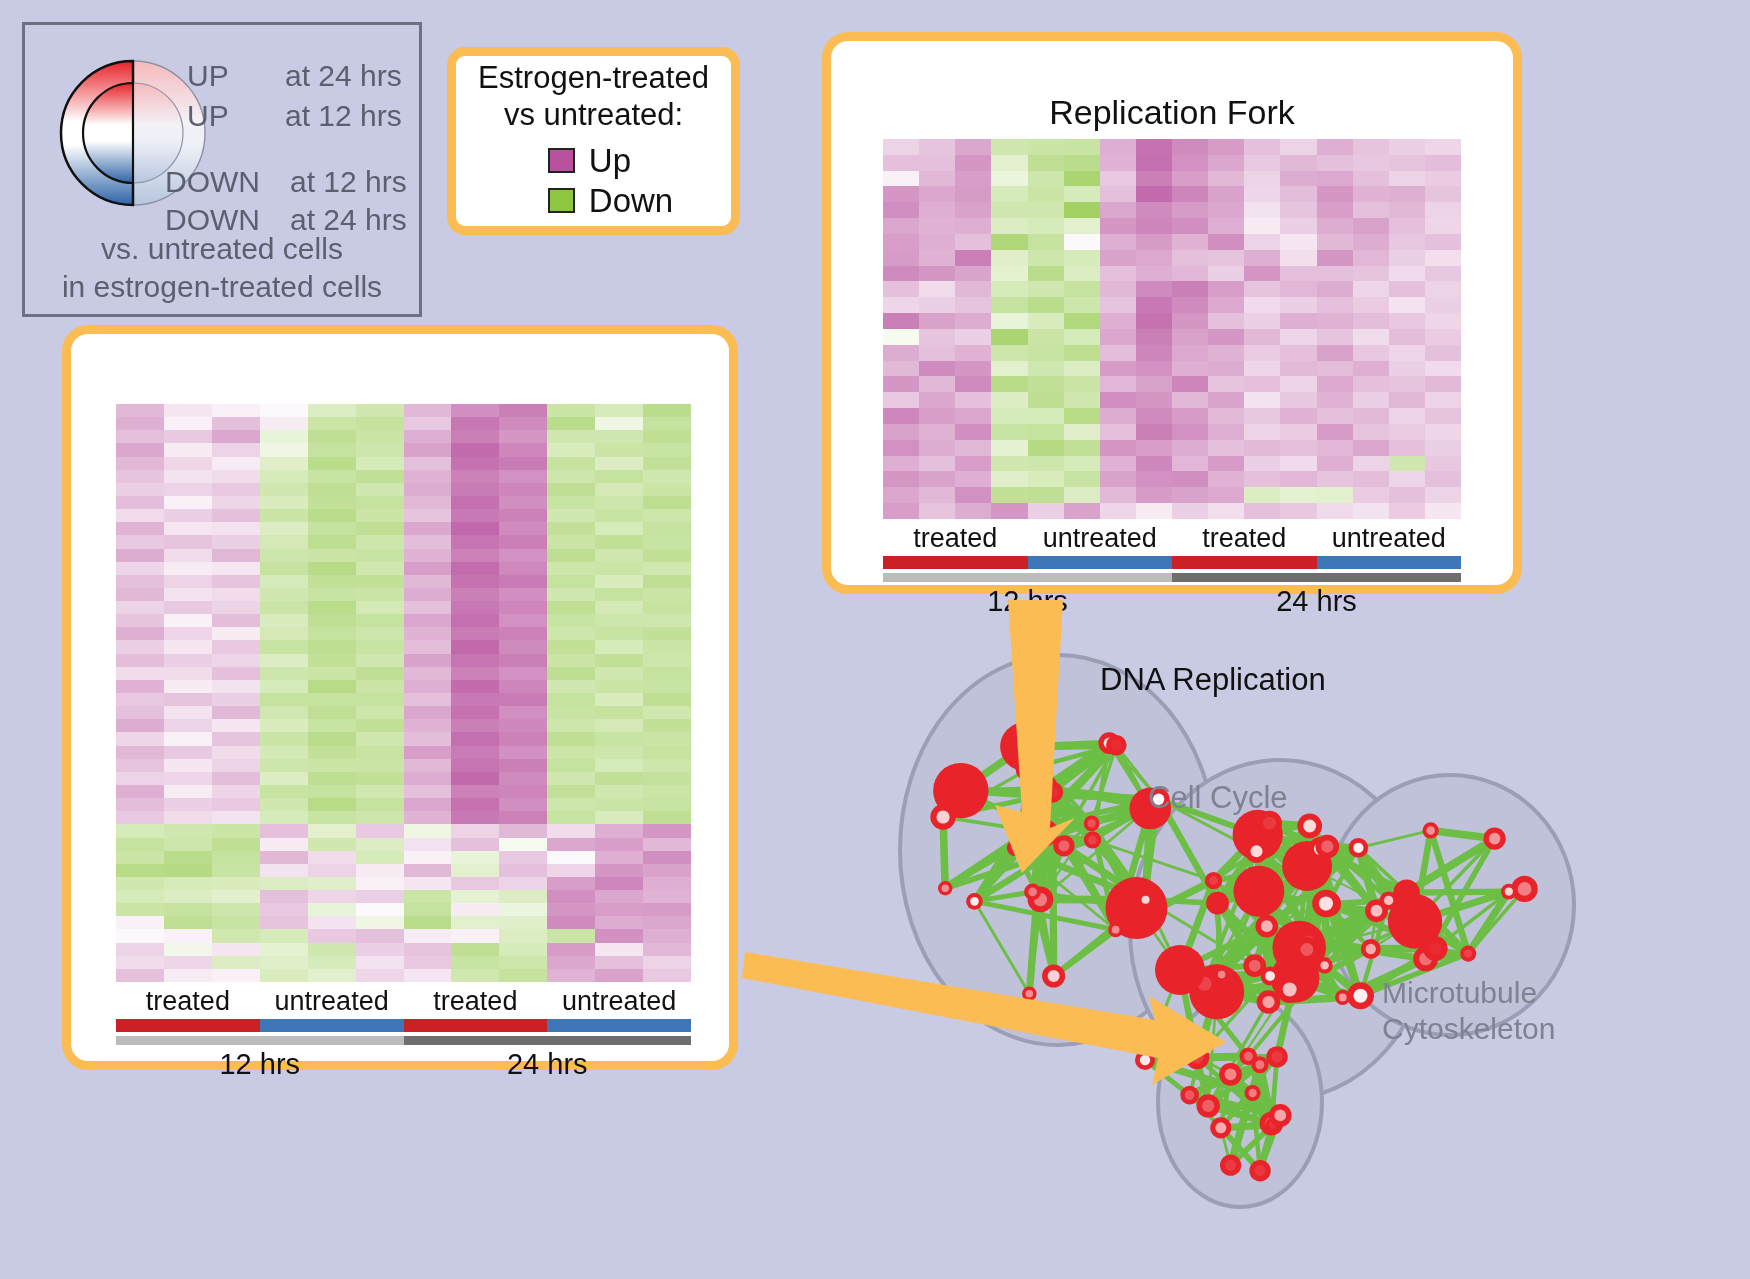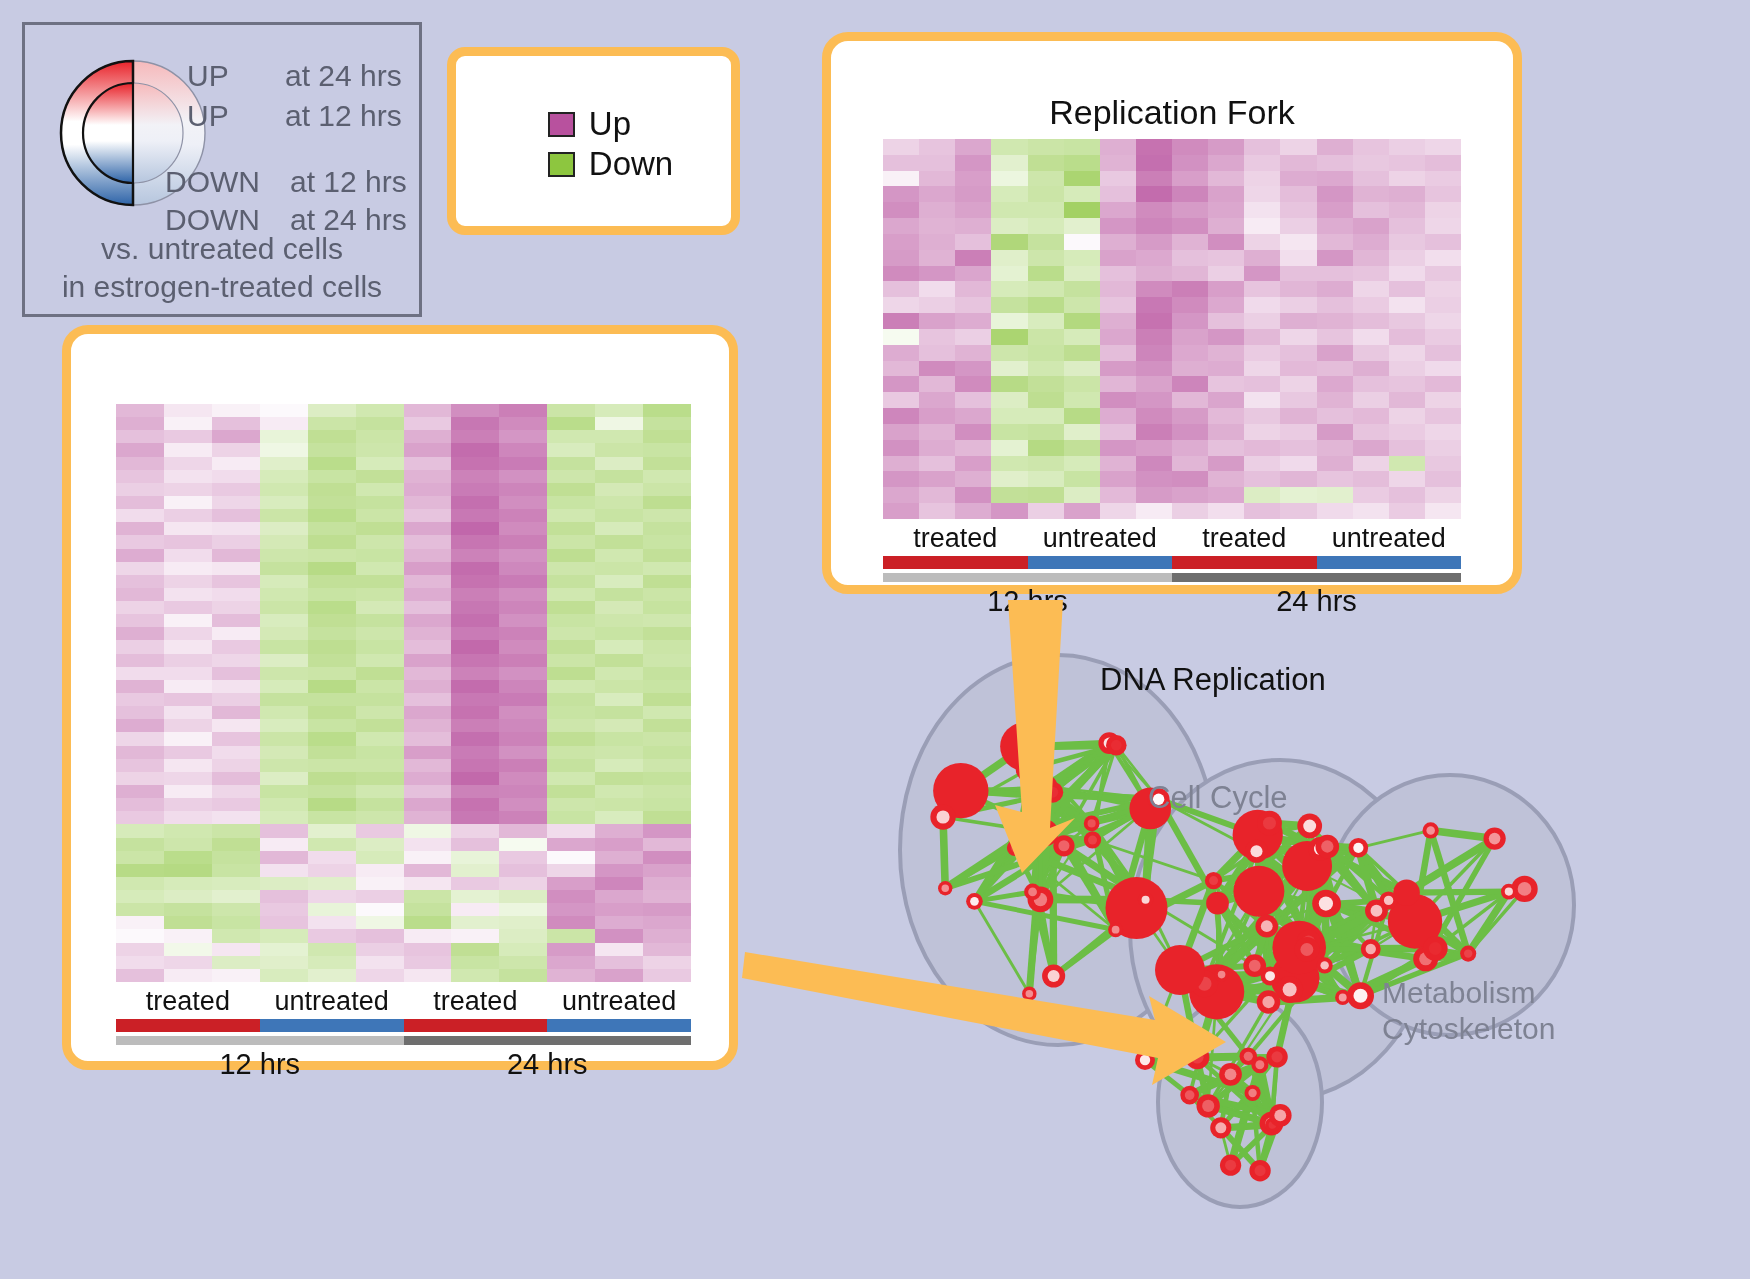--- a/index.html
+++ b/index.html
@@ -113,20 +113,24 @@
   <div class="ring-label" style="left:140px;top:178px;">DOWN</div>
   <div class="ring-time" style="left:265px;top:178px;">at 24 hrs</div>
 
   <div class="caption">
     <div>vs. untreated cells</div>
     <div>in estrogen-treated cells</div>
   </div>
 </div>
 
 <div class="abs" id="ud-legend">
+  <div class="hdr">
+    <div>Estrogen-treated</div>
+    <div>vs untreated:</div>
+  </div>
   <div class="rows">
     <div class="ud-row">
       <span class="swatch" style="background:#b8519e"></span>
       <span>Up</span>
     </div>
     <div class="ud-row">
       <span class="swatch" style="background:#8dc63f"></span>
       <span>Down</span>
     </div>
   </div>
@@ -1813,20 +1817,20 @@
         </g>
         <g>
           <circle cx="355" cy="460" r="10" fill="#e8232a"></circle>
           <circle cx="355" cy="460" r="5.2" fill="rgb(253,233,234)"></circle>
         </g>
       </g>
   </svg>
 
   <div class="net-label" id="lbl-dna">DNA Replication</div>
   <div class="net-label" id="lbl-cc">Cell Cycle</div>
-  <div class="net-label" id="lbl-mt">Metabolism
+  <div class="net-label" id="lbl-mt">Microtubule
 Cytoskeleton</div>
 </div>
 
 <svg class="abs" style="left:0;top:0;pointer-events:none;" width="1750" height="1279">
   <polygon points="1008,600 1063,600 1050,828 1075,818 1022,873 995,805 1022,812" fill="#fcbc54"></polygon>
   <polygon points="745,952 1155,1020 1149,996 1226,1042 1152,1085 1158,1058 742,978" fill="#fcbc54"></polygon>
 </svg>
 
 </body></html>

